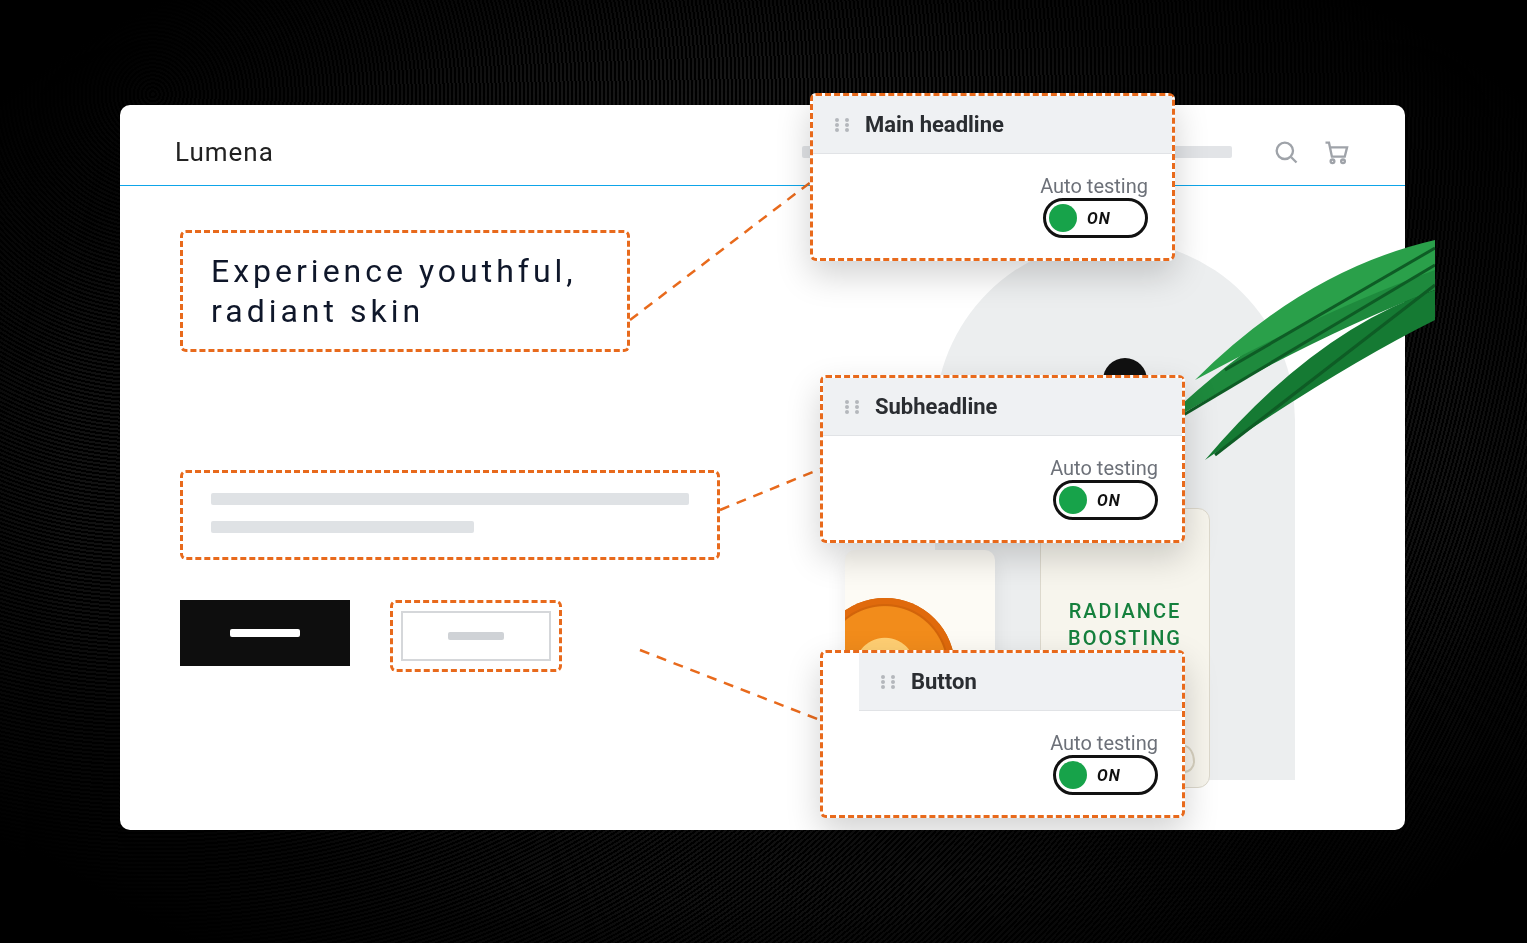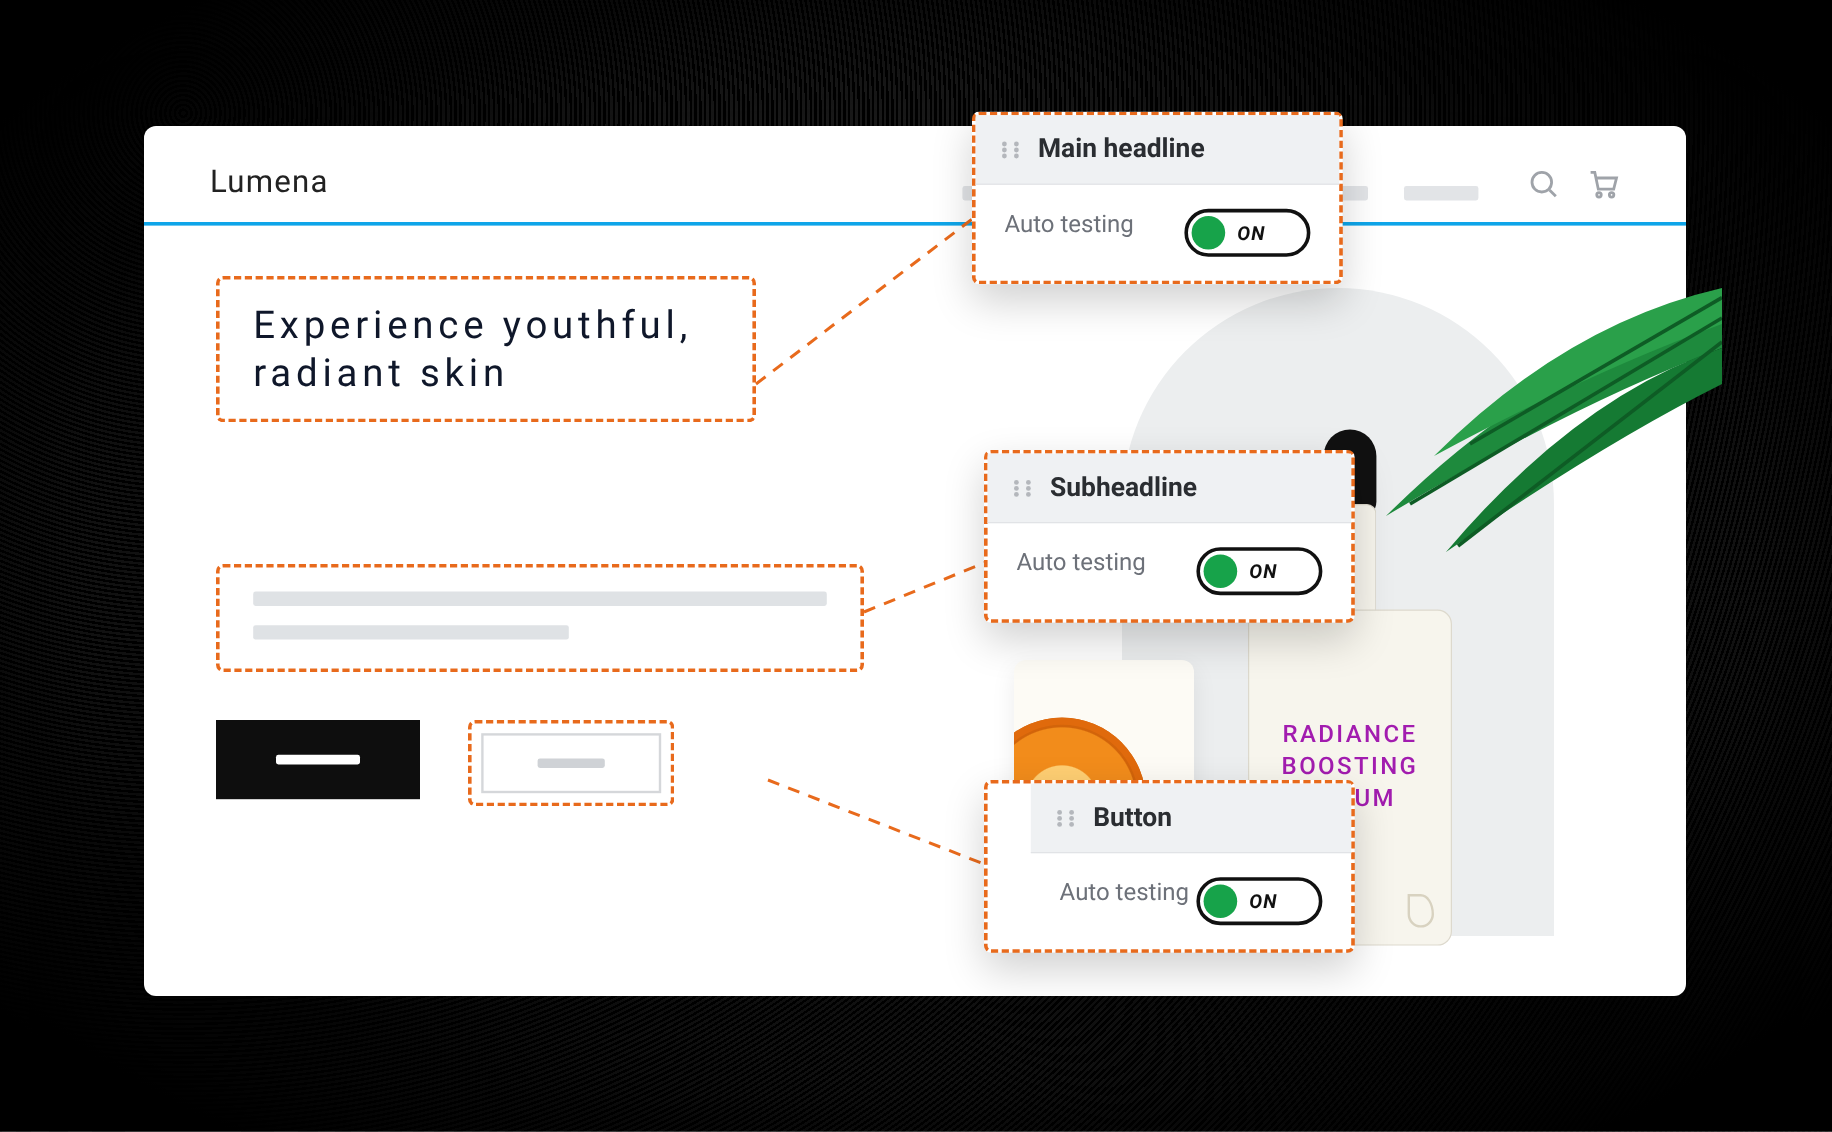--- a/index.html
+++ b/index.html
@@ -25,23 +25,23 @@
     top: 105px;
     width: 1285px;
     height: 725px;
     background: #fff;
     border-radius: 10px;
     box-shadow: 0 30px 80px rgba(0,0,0,0.6), 0 0 0 1px rgba(0,0,0,0.05);
   }
   
   .nav {
     display:flex;
-    align-items:flex-end;
+    align-items:center;
     padding: 32px 55px 18px 55px;
-    border-bottom: 3px solid #0ea5e9;
+    border-bottom: 1px solid #0ea5e9;
   }
   .brand {
     font-size: 26px;
     letter-spacing: 1px;
     color:#222;
   }
   .nav-gap { flex:1; }
   .nav-items { display:flex; gap:30px; margin-right:40px; }
   .nav-pill {
     width:62px; height:12px; background:#e2e4e7; border-radius:2px;
@@ -157,35 +157,35 @@
   .dropper{
     position:absolute; left:63px; top:0;
     width:44px; height:74px;
     background:#111;
     border-radius:22px 22px 14px 14px;
   }
   .bottle-label{
     position:absolute; left:0; top:240px; right:0;
     text-align:center;
     font-size:20px; letter-spacing:2px; line-height:1.35;
-    color:#a21caf;
+    color:#15803d;
     font-weight:500;
   }
   .drop-icon{
     position:absolute; right:14px; bottom:14px;
     width:22px; height:28px;
     border:2px solid #d8d2c0;
     border-radius:50% 50% 50% 50% / 60% 60% 40% 40%;
     transform: rotate(0deg);
     border-top-left-radius:0;
   }
   
   .callout{
     position:absolute;
-    width:309px;
+    width:365px;
     border:3px dashed #e86a1c;
     border-radius:6px;
     box-shadow:0 14px 34px rgba(0,0,0,0.18);
     background:#fff;
     z-index:20;
   }
   .callout-head{
     background:#eff1f3;
     display:flex; align-items:center; gap:14px;
     padding:16px 20px;
@@ -201,22 +201,23 @@
   .drag-dots span:nth-child(1){left:2px;top:2px}
   .drag-dots span:nth-child(2){left:12px;top:2px}
   .drag-dots span:nth-child(3){left:2px;top:12px}
   .drag-dots span:nth-child(4){left:12px;top:12px}
   .drag-dots span:nth-child(5){left:2px;top:7px}
   .drag-dots span:nth-child(6){left:12px;top:7px}
   .callout-title{
     font-size:22px; font-weight:700; color:#2a2d31;
   }
   .callout-body{
-    display:flex; align-items:flex-start; justify-content:space-between;
+    display:flex; align-items:flex-end; justify-content:space-between;
     padding:20px 24px;
+    flex-direction:column;
   }
   .callout-label{
     font-size:20px; color:#6d7179;
   }
   .toggle{
     width:105px; height:40px;
     border:3px solid #111;
     border-radius:40px;
     display:flex; align-items:center;
     padding:3px;

